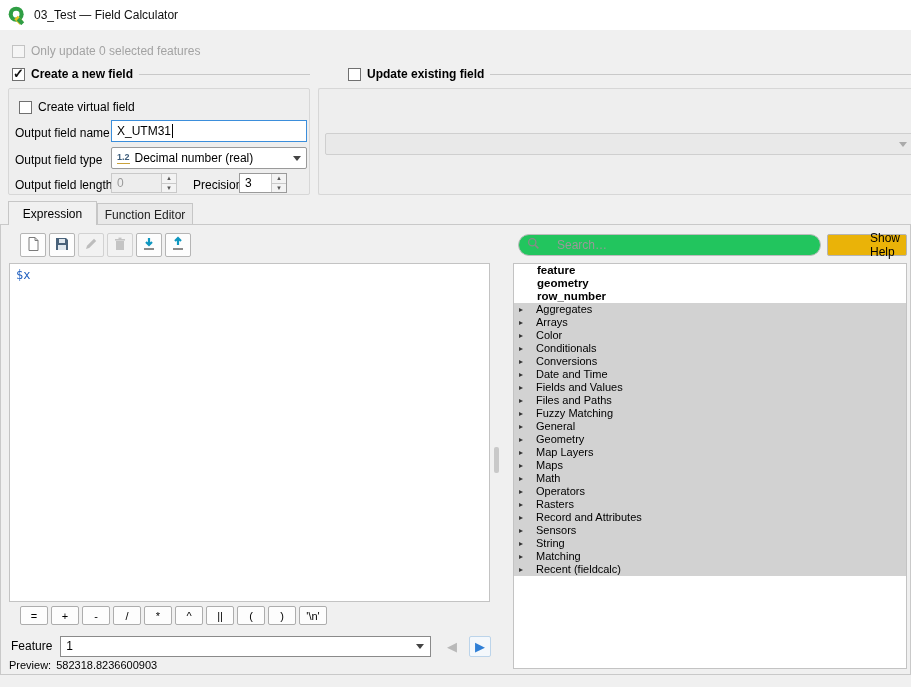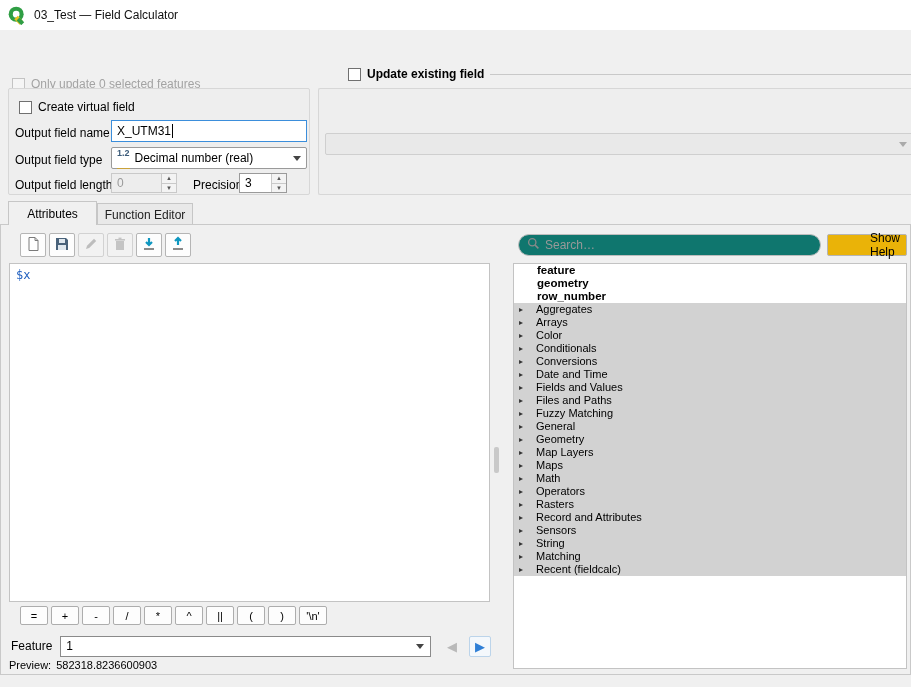--- a/index.html
+++ b/index.html
@@ -11,42 +11,42 @@
   .titlebar { position:absolute; left:0; top:0; width:911px; height:30px; background:#ffffff; display:flex; align-items:center; }
   .titlebar .logo { width:20px; height:20px; margin-left:7px; display:inline-flex; }
   .titlebar .title { margin-left:7px; font-size:12px; color:#111; }
 
   
   .cb { display:inline-block; width:13px; height:13px; background:#fff; border:1px solid #707070; vertical-align:middle; position:relative; flex:none; }
   .cb.checked::after { content:"✓"; position:absolute; left:0px; top:-3px; font-size:13px; font-weight:bold; color:#111; }
   .cb.disabled { border-color:#c3c3c3; background:#f5f5f5; }
   .cbrow { display:flex; align-items:center; gap:6px; }
 
-  .only-update { position:absolute; left:12px; top:44px; color:#a3a3a3;margin-top:33px; }
+  .only-update { position:absolute; left:12px; top:44px; color:#a3a3a3; }
 
   .grouphead { position:absolute; top:67px; display:flex; align-items:center; gap:6px; font-weight:bold; }
   .grouphead .line { height:1px; background:#c9c9c9; flex:1; }
   .gh-left { left:12px; width:298px; }
   .gh-right { left:318px; width:593px;padding-left:30px; }
 
   
   .groupbox { position:absolute; top:88px; height:107px; background:#eeeeee; border:1px solid #d7d7d7; border-radius:2px; }
   .gb-left { left:8px; width:302px;text-align:center; }
   .gb-right { left:318px; width:600px; border-right:none; }
 
   .gb-left .virtual { position:absolute; left:10px; top:11px; }
   .lbl { position:absolute; color:#000; }
 
   .textbox { position:absolute; background:#fff; border:1px solid #3b8edb; height:22px; display:flex; align-items:center; padding:0 5px; }
   .textbox .caret { width:1px; height:14px; background:#000; margin-left:1px; }
 
   .combo { position:absolute; background:#fff; border:1px solid #9a9a9a; border-radius:2px; height:22px; display:flex; align-items:center; padding:0 5px; }
   .combo .arrow { margin-left:auto; width:0; height:0; border-left:4px solid transparent; border-right:4px solid transparent; border-top:5px solid #444; }
   .combo.disabled { background:#e9e9e9; border-color:#cfcfcf; }
-  .type-icon { font-weight:bold; font-size:9px; color:#3a5a78; margin-right:5px; border-bottom:1px solid #caa23a; padding-bottom:10px; }
+  .type-icon { font-weight:bold; font-size:9px; color:#3a5a78; margin-right:5px; border-bottom:1px solid #caa23a; padding-bottom:1px; }
 
   .spin { position:absolute; height:20px; border:1px solid #9a9a9a; background:#fff; display:flex; }
   .spin .val { flex:1; display:flex; align-items:center; padding-left:5px; }
   .spin .btns { width:15px; border-left:1px solid #c9c9c9; display:flex; flex-direction:column; }
   .spin .btns div { flex:1; display:flex; align-items:center; justify-content:center; font-size:6px; color:#555; background:#f3f3f3; }
   .spin .btns div:first-child { border-bottom:1px solid #c9c9c9; }
   .spin.disabled { background:#ededed; border-color:#c9c9c9; }
   .spin.disabled .val { color:#9a9a9a; }
 
   
@@ -55,21 +55,21 @@
   .tab-inactive { left:97px; top:203px; width:96px; height:22px; background:#e9e9e9; border:1px solid #c6c6c6; border-bottom:none; color:#222; }
 
   
   .panel { position:absolute; left:0px; top:224px; width:911px; height:451px; background:#f0f0f0; border:1px solid #c9c9c9; z-index:1; }
 
   
   .toolbar { position:absolute; left:19px; top:8px; display:flex; gap:3px; }
   .tbtn { width:26px; height:24px; background:#fdfdfd; border:1px solid #b5b5b5; border-radius:2px; display:flex; align-items:center; justify-content:center; }
   .tbtn.disabled { background:#f2f2f2; border-color:#d2d2d2; }
 
-  .searchbox { position:absolute; left:517px; top:9px; width:303px; height:22px; background:#0f766e; border:1px solid #bdbdbd; border-radius:11px; display:flex; align-items:center; padding:0 8px; gap:5px; }
+  .searchbox { position:absolute; left:517px; top:9px; width:303px; height:22px; background:#22c55e; border:1px solid #bdbdbd; border-radius:11px; display:flex; align-items:center; padding:0 8px; gap:17px; }
   .searchbox input { border:none; outline:none; flex:1; font-family:"Liberation Sans",sans-serif; font-size:12px; background:transparent; }
   .searchbox input::placeholder { color:#999; }
   .showhelp { position:absolute; left:826px; top:9px; width:80px; height:22px; background:#eab308; border:1px solid #b5b5b5; border-radius:2px; display:flex; align-items:center; justify-content:center;padding-left:42px; }
 
   
   .editor { position:absolute; left:8px; top:38px; width:481px; height:339px; background:#fff; border:1px solid #c3c3c3; padding:4px 6px; font-family:"DejaVu Sans Mono", monospace; font-size:12px; }
   .editor .code { color:#1f5fbf; }
   .splitter { position:absolute; left:493px; top:222px; width:5px; height:26px; border-radius:2px; background:#c9c9c9; }
 
   
@@ -109,20 +109,25 @@
       </svg>
     </span>
     <span class="title">03_Test — Field Calculator</span>
   </div>
 
   <div class="only-update cbrow">
     <span class="cb disabled"></span>
     <span>Only update 0 selected features</span>
   </div>
 
+  <div class="grouphead gh-left">
+    <span class="cb checked"></span>
+    <span>Create a new field</span>
+    <span class="line"></span>
+  </div>
   <div class="grouphead gh-right">
     <span class="cb"></span>
     <span>Update existing field</span>
     <span class="line"></span>
   </div>
 
   <div class="groupbox gb-left">
     <div class="virtual cbrow">
       <span class="cb"></span>
       <span>Create virtual field</span>
@@ -159,21 +164,21 @@
     </div>
   </div>
 
   <div class="groupbox gb-right">
     <div class="combo disabled" style="left:6px; top:44px; width:588px;">
       <span class="arrow" style="border-top-color:#aaa;"></span>
     </div>
   </div>
 
   <div class="tab tab-active">
-    <span>Attributes</span>
+    <span>Expression</span>
   </div>
   <div class="tab tab-inactive">
     <span>Function Editor</span>
   </div>
 
   <div class="panel">
 
     <div class="toolbar">
       <div class="tbtn">
         <span>

